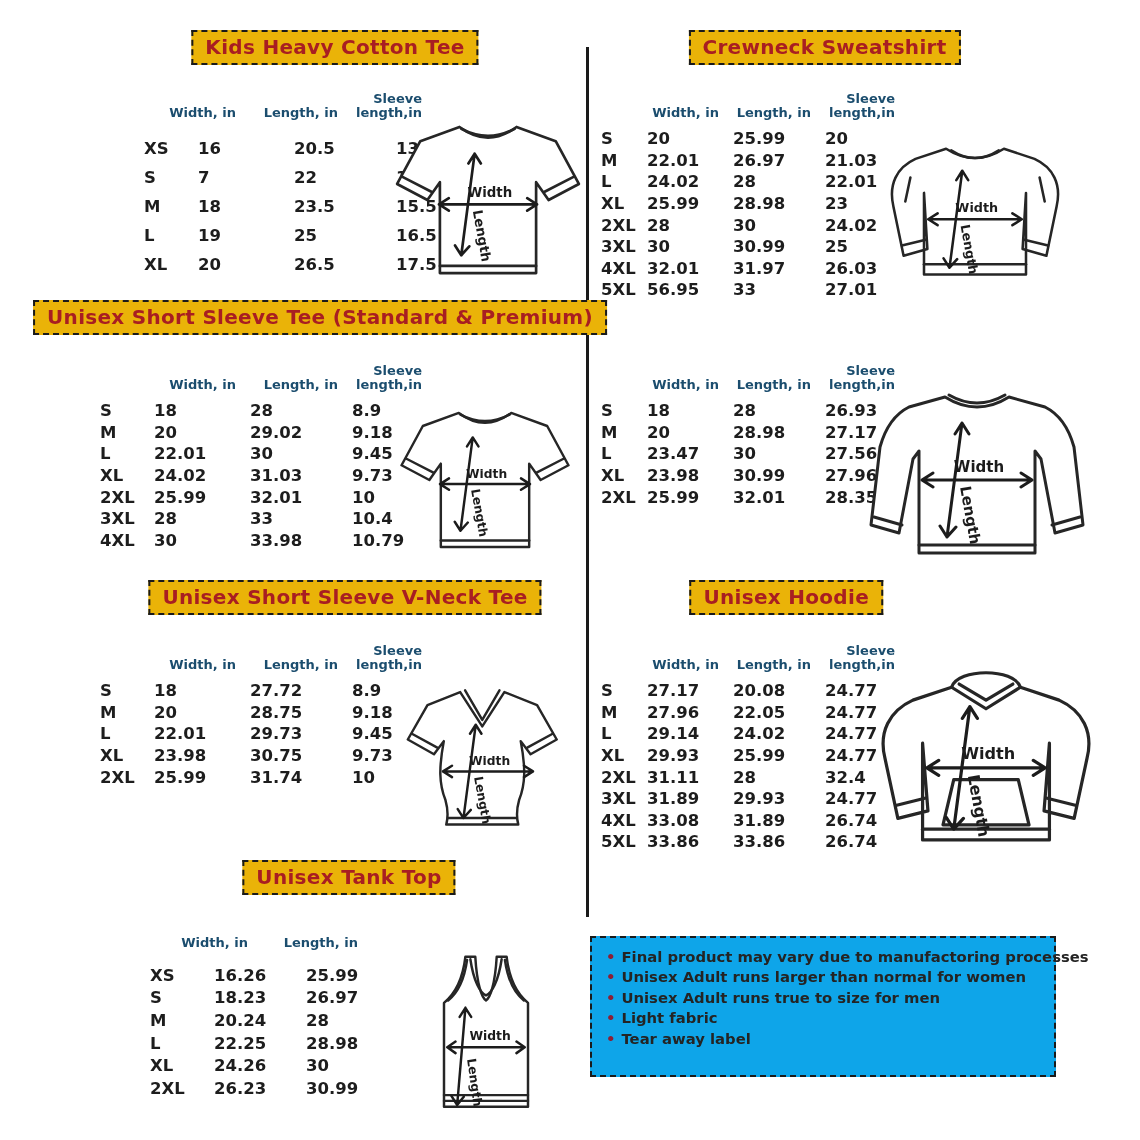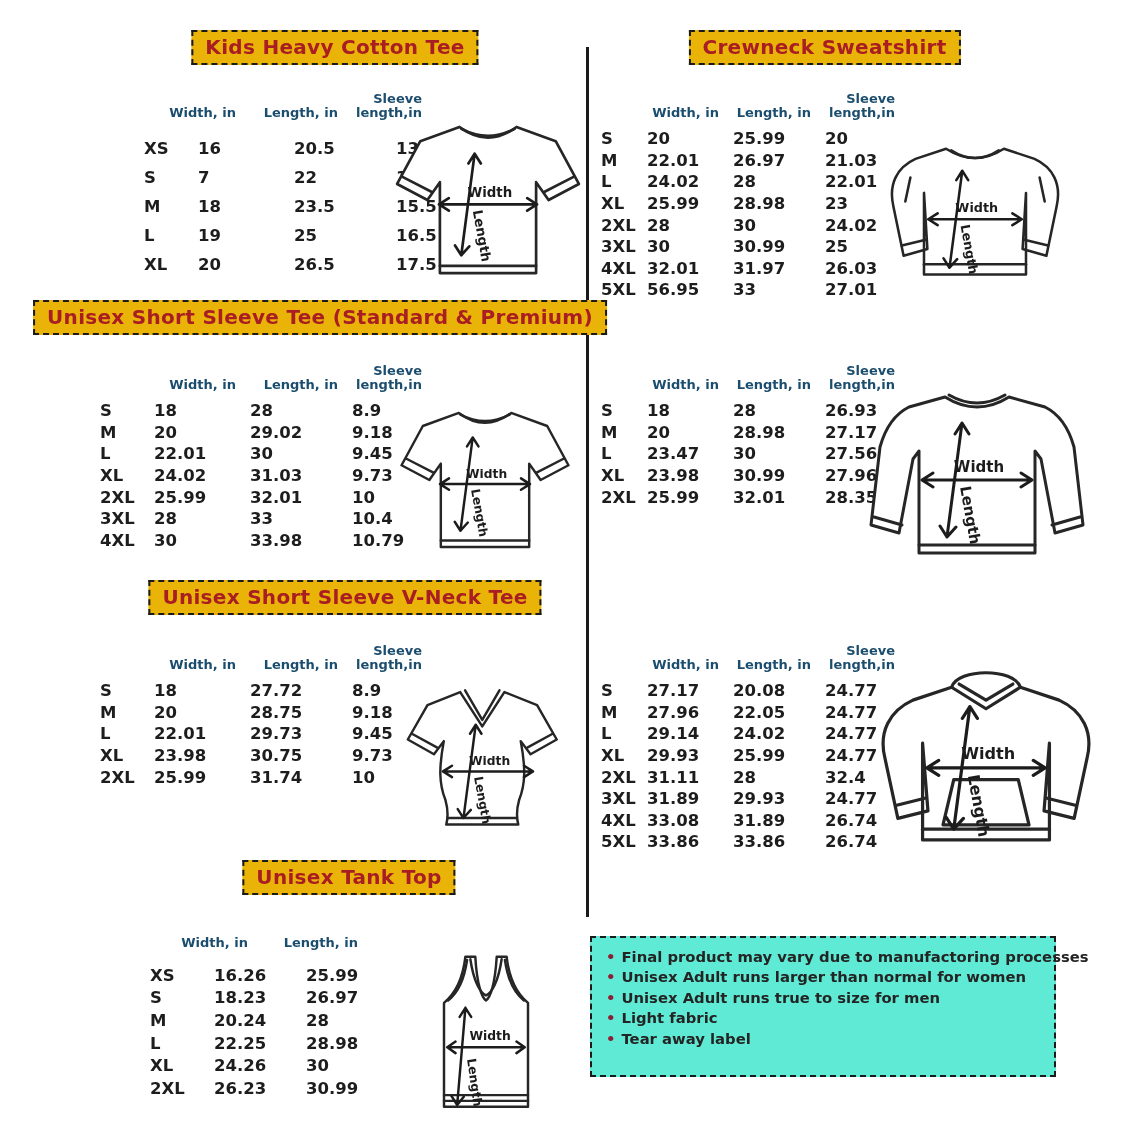--- a/index.html
+++ b/index.html
@@ -19,21 +19,21 @@
   .rows-tank .tr{height:22.6px;}
   .td{font-weight:bold;font-size:16.5px;padding-left:14px;white-space:nowrap;}
   .td.size{padding-left:6px;}
   .cols-l{grid-template-columns:46px 96px 102px 84px;}
   .cols-r{grid-template-columns:38px 86px 92px 84px;}
   .cols-tank{grid-template-columns:56px 92px 110px;}
   .gap-lg{margin-top:14px;margin-left:44px;} .gap-sm{margin-top:8px;}
   .garment{position:absolute;}
   .divider{position:absolute;left:586px;top:47px;width:3px;height:870px;background:#1a1a1a;}
   .notes{position:absolute;left:590px;top:936px;width:466px;height:141px;box-sizing:border-box;
-       border:2px dashed #1a1a1a;background:#5eead4;padding:9px 14px;}
+       border:2px dashed #1a1a1a;background:#0ea5e9;padding:9px 14px;}
   .note-line{font-size:14.8px;font-weight:bold;line-height:20.4px;color:#242424;white-space:nowrap;}
   .note-line .dot{color:var(--bullet);margin-right:6px;}
   .defs-hidden{position:absolute;width:0;height:0;overflow:hidden;}
   svg text{font-family:"DejaVu Sans",sans-serif;}
 </style>
 </head>
 <body>
 
 <svg class="defs-hidden" aria-hidden="true">
   <defs>
@@ -381,20 +381,21 @@
       </div>
       </div>
   </div>
   <svg class="garment" style="left:318px;top:85px" width="180" height="185" viewBox="0 0 220 200">
       <use href="#sym-vneck"></use>
       <use href="#sym-dims" transform="translate(0,12)"></use>
     </svg>
 </div>
 
 <div class="section" style="left:595px;top:580px;width:510px;height:290px">
+  <div class="title-box" style="left:37.5%">Unisex Hoodie</div>
   <div class="table" style="left:0;top:52px">
     <div class="thead cols-r">
       <span class="th size"></span>
       <span class="th">Width, in</span>
       <span class="th">Length, in</span>
       <span class="th">Sleeve length,in</span>
     </div>
     <div class="tbody gap-sm">
 
     <div class="tr cols-r">

